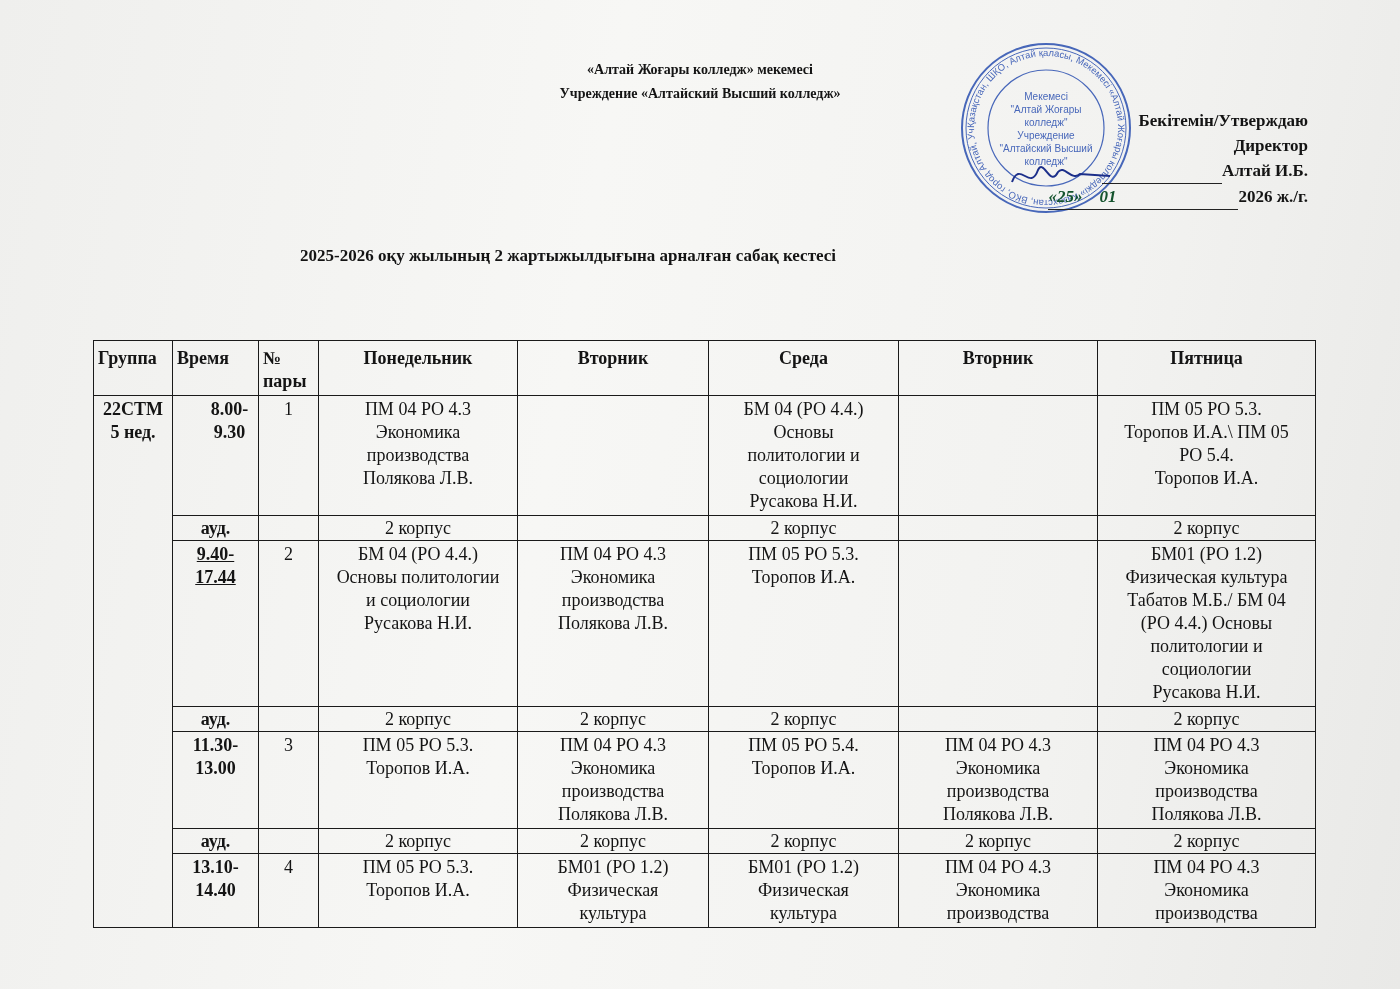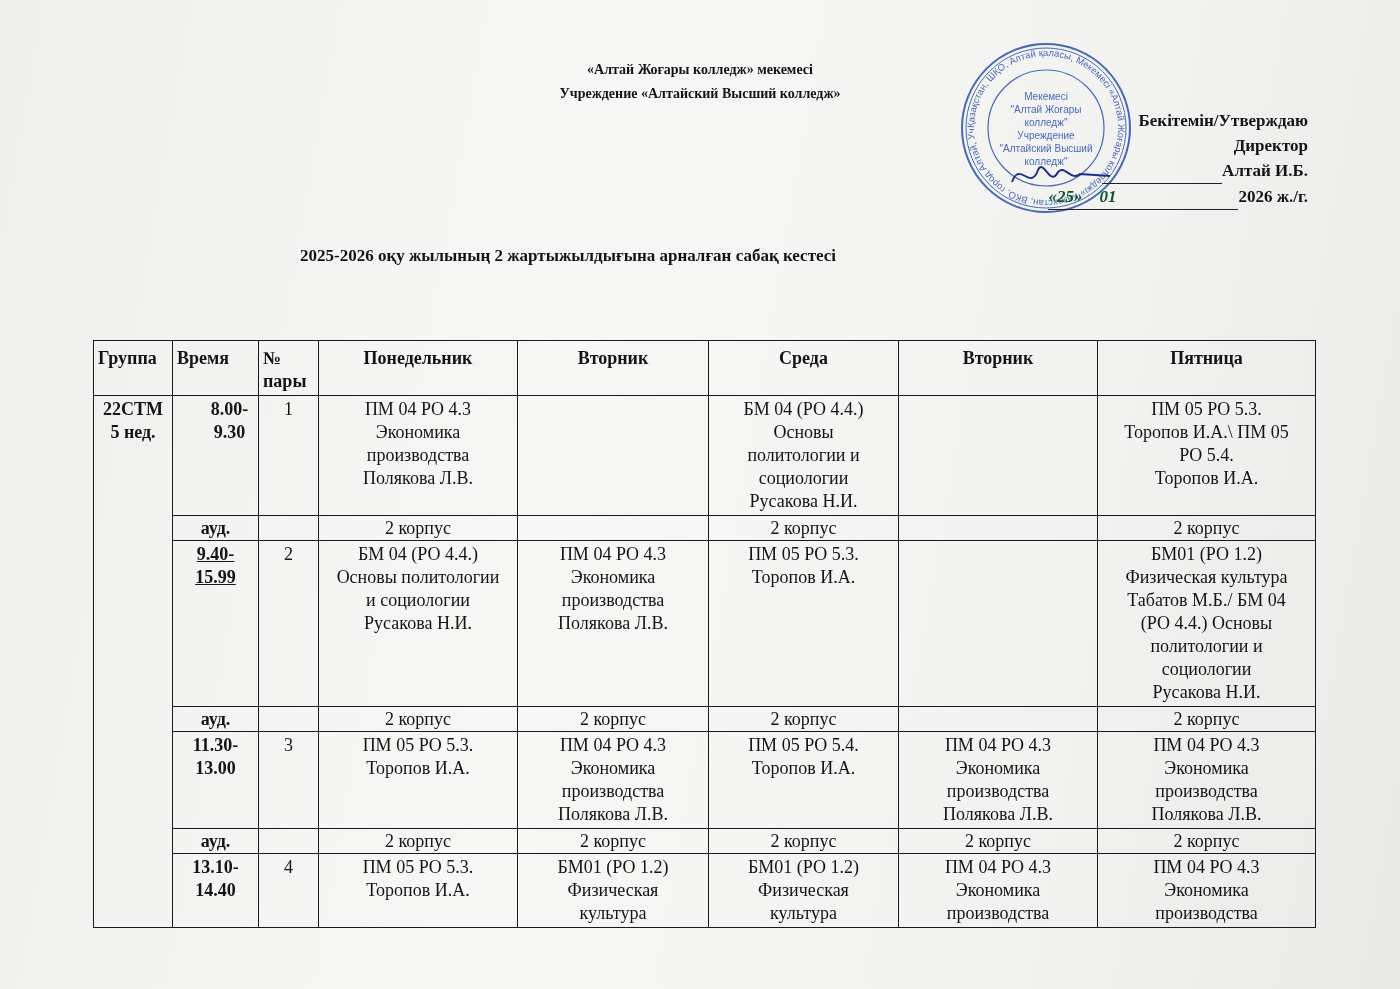--- a/index.html
+++ b/index.html
@@ -152,21 +152,21 @@
         <td class="aud"></td>
         <td class="aud">2 корпус</td>
         <td class="aud"></td>
         <td class="aud">2 корпус</td>
         <td class="aud"></td>
         <td class="aud">2 корпус</td>
       </tr>
       <tr>
         <td class="left bold" style="height: 155px; text-decoration: underline;">
           <span class="cell-line">9.40-</span>
-          <span class="cell-line">15.99</span>
+          <span class="cell-line">17.44</span>
         </td>
         <td>2</td>
         <td>
           <span class="cell-line">БМ 04 (РО 4.4.)</span>
           <span class="cell-line">Основы политологии</span>
           <span class="cell-line">и социологии</span>
           <span class="cell-line">Русакова Н.И.</span>
         </td>
         <td>
           <span class="cell-line">ПМ 04 РО 4.3</span>

